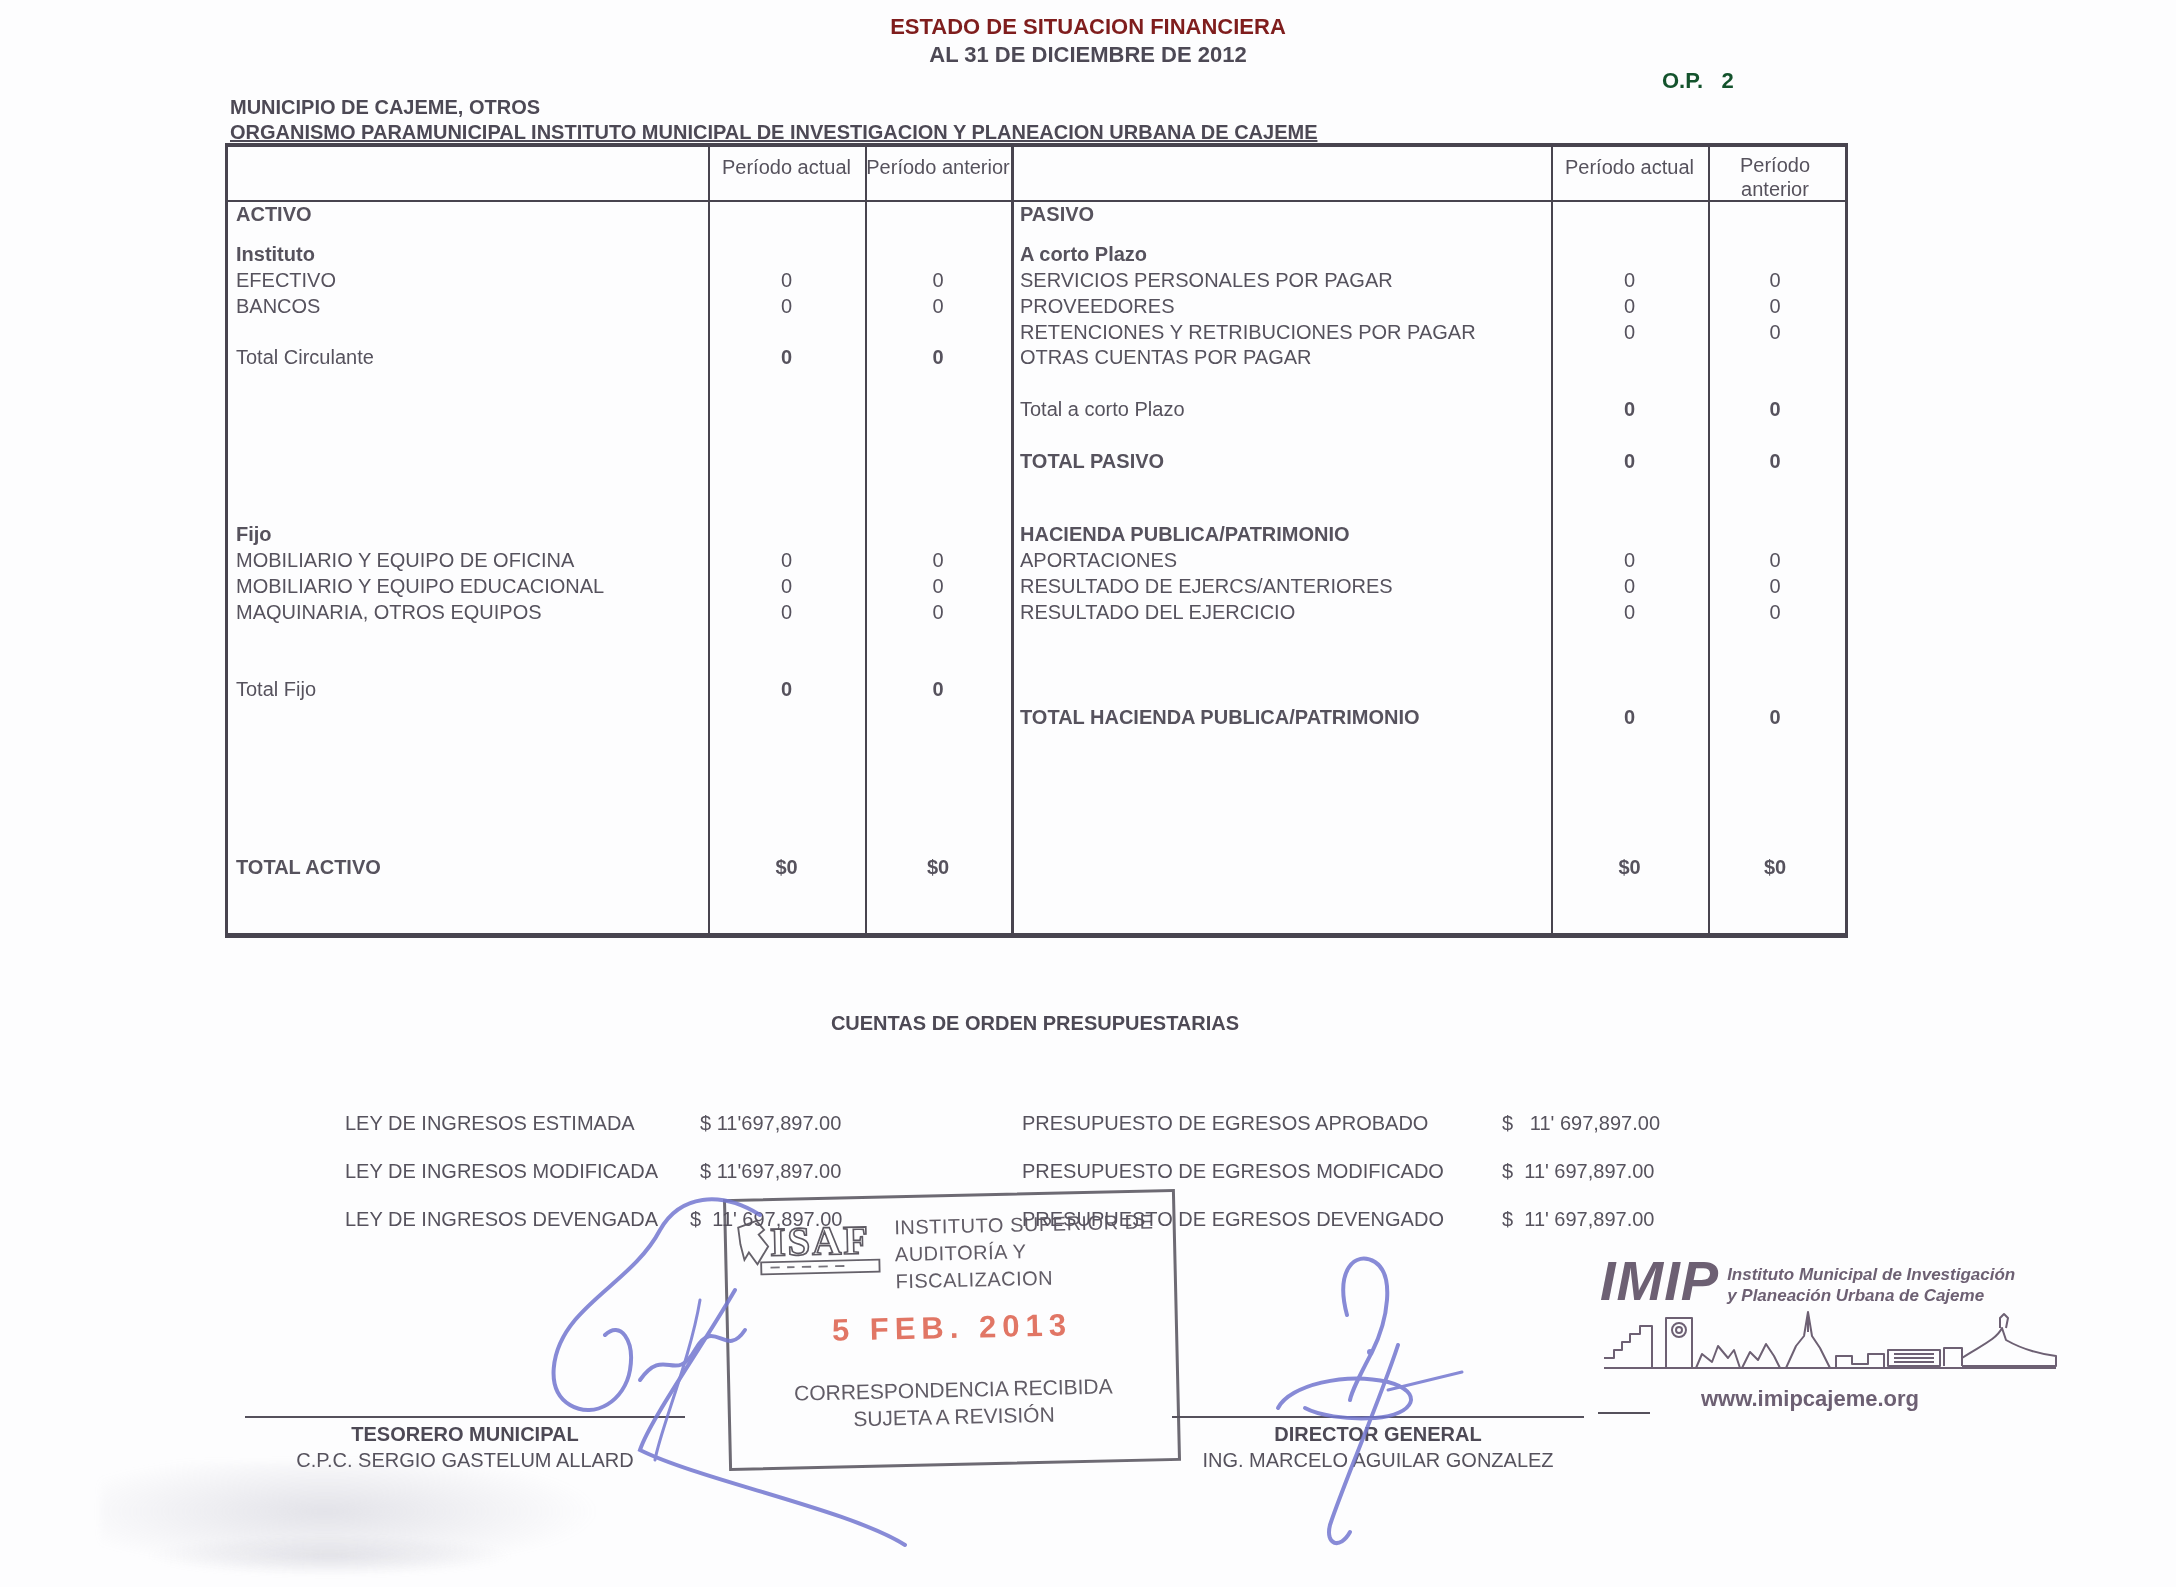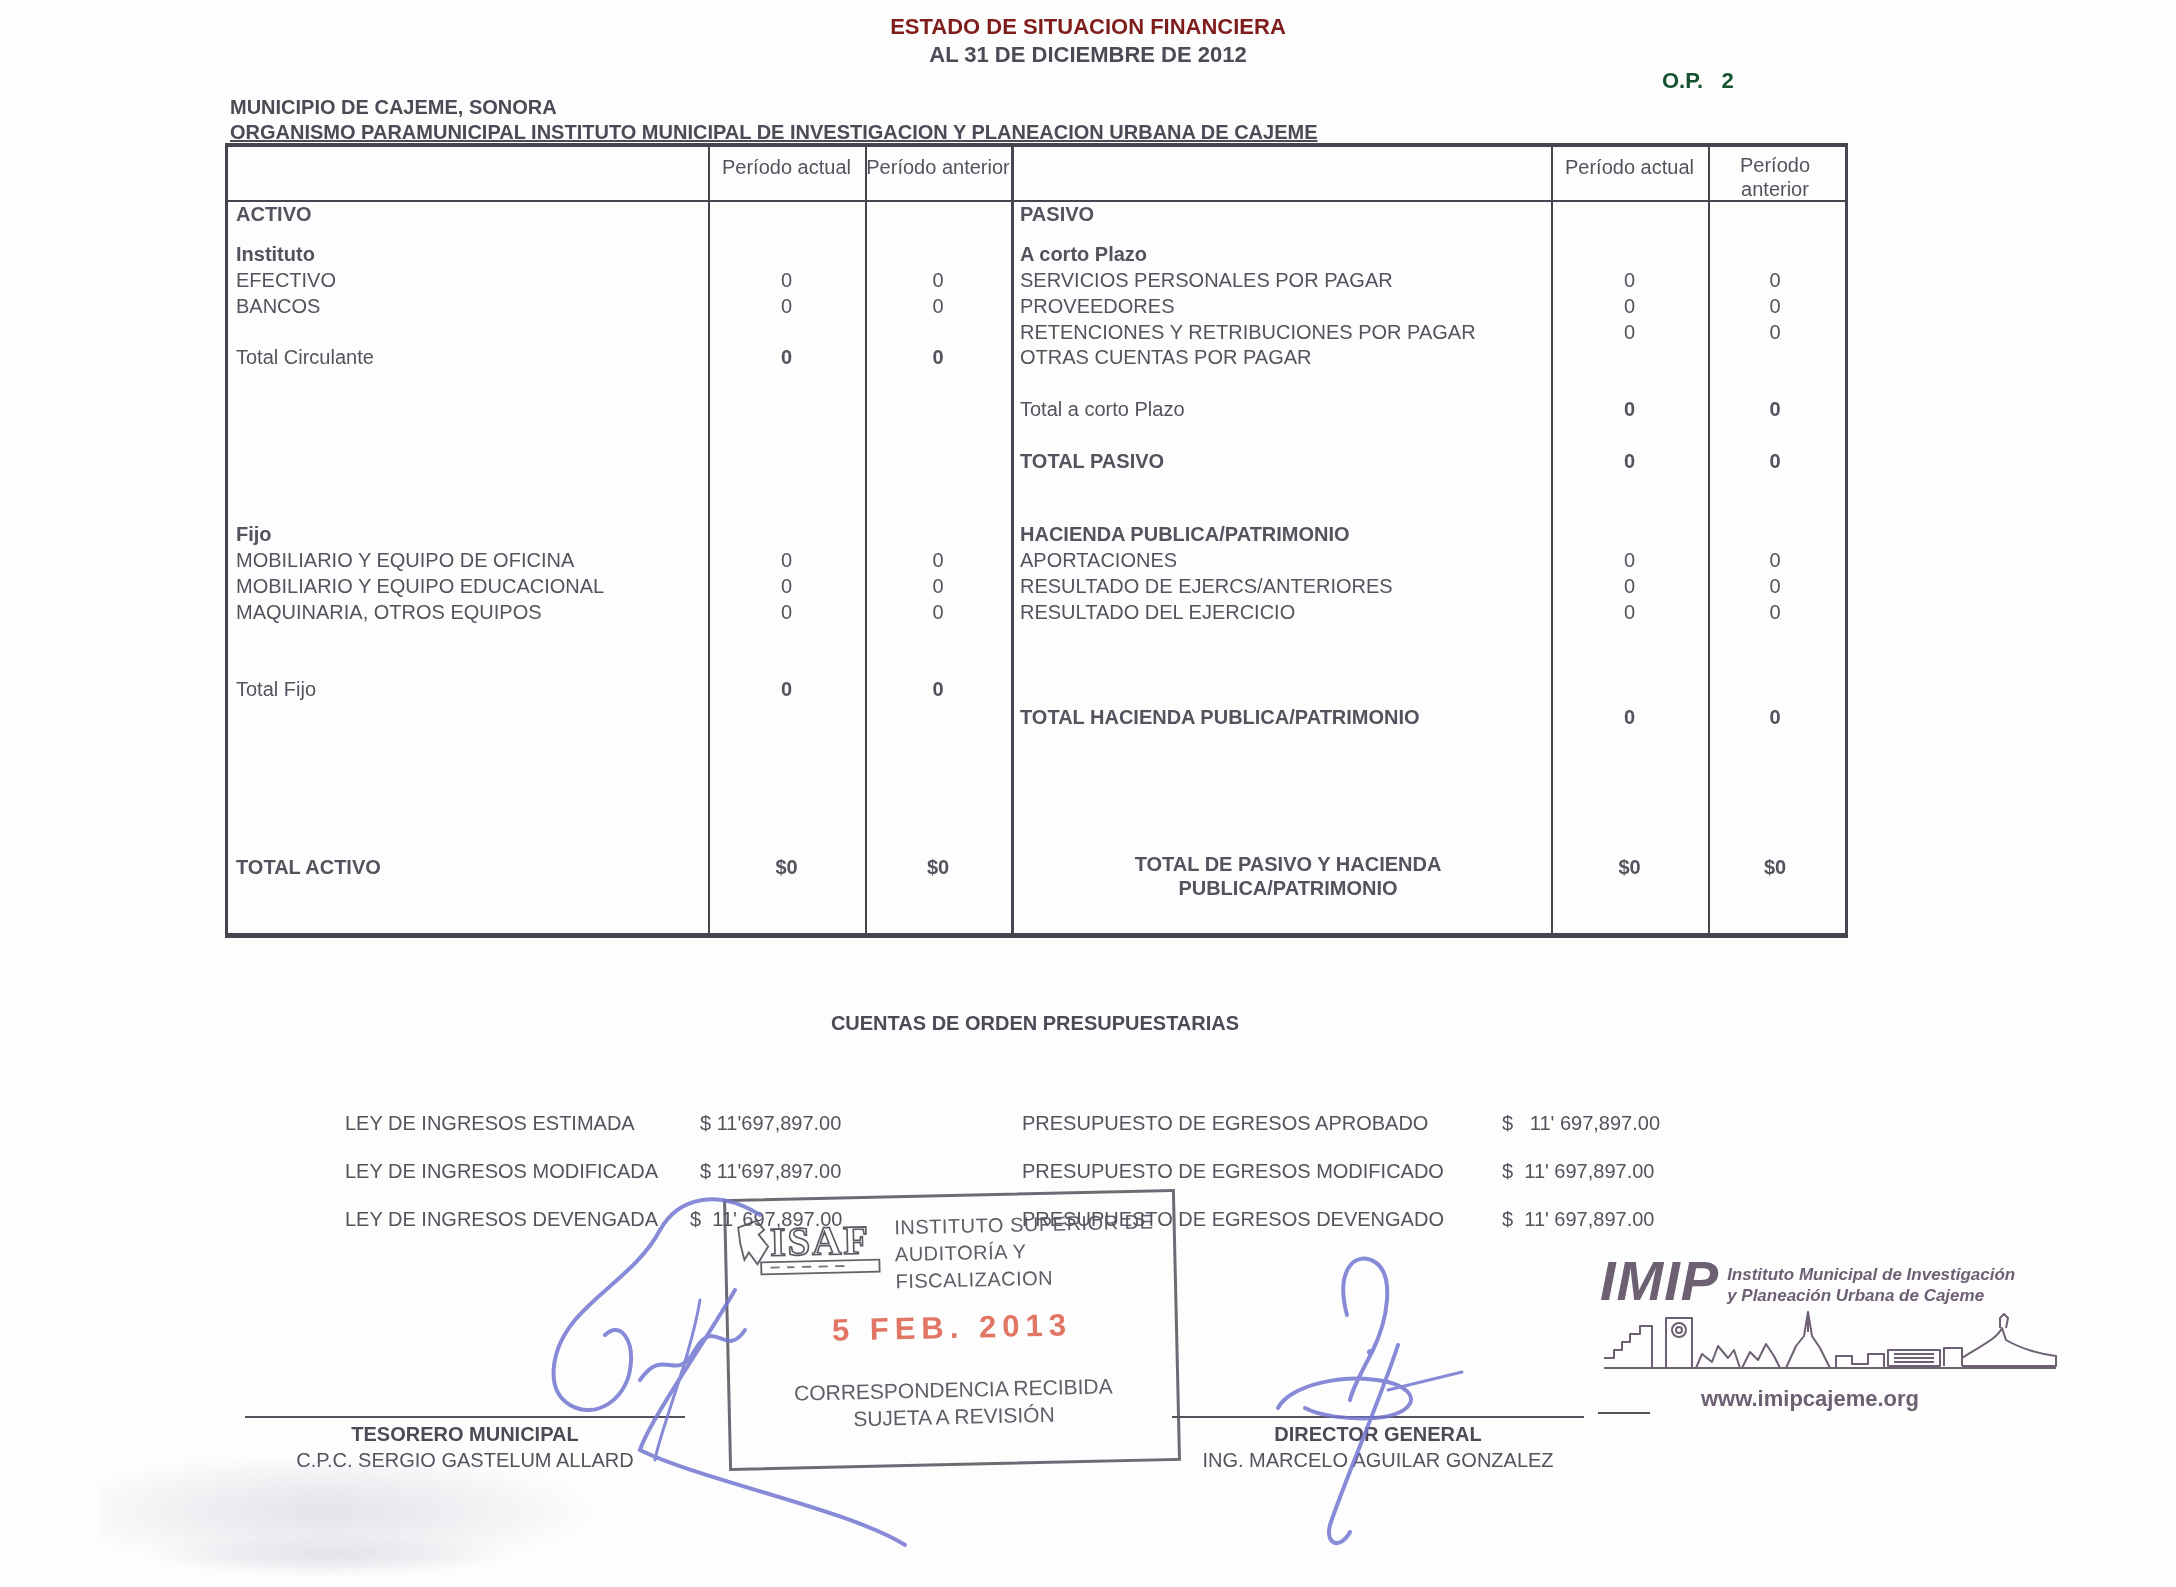--- a/index.html
+++ b/index.html
@@ -66,21 +66,21 @@
   svg{display:block;}
 </style>
 </head>
 <body>
 
 <div class="doc">
 
   <div class="abs title1">ESTADO DE SITUACION FINANCIERA</div>
   <div class="abs title2">AL 31 DE DICIEMBRE DE 2012</div>
   <div class="abs op pre">O.P.   2</div>
-  <div class="abs org1">MUNICIPIO DE CAJEME, SONORA</div>
+  <div class="abs org1">MUNICIPIO DE CAJEME, OTROS</div>
   <div class="abs org2">ORGANISMO PARAMUNICIPAL INSTITUTO MUNICIPAL DE INVESTIGACION Y PLANEACION  URBANA DE CAJEME</div>
 
   <div class="abs btable">
     <div class="vl" style="left:480px"></div>
     <div class="vl" style="left:637px"></div>
     <div class="vl" style="left:783px;width:3px"></div>
     <div class="vl" style="left:1323px"></div>
     <div class="vl" style="left:1480px"></div>
     <div class="hsep"></div>
 
@@ -162,21 +162,20 @@
     <div class="abs rv2" style="top:427px">0</div>
 
     <div class="abs rlbl" style="top:453px">RESULTADO DEL EJERCICIO</div>
     <div class="abs rv1" style="top:453px">0</div>
     <div class="abs rv2" style="top:453px">0</div>
 
     <div class="abs rlbl b" style="top:558px">TOTAL HACIENDA PUBLICA/PATRIMONIO</div>
     <div class="abs rv1 b" style="top:558px">0</div>
     <div class="abs rv2 b" style="top:558px">0</div>
 
-    <div class="abs rcenter b" style="top:705px">TOTAL DE PASIVO Y HACIENDA PUBLICA/PATRIMONIO</div>
     <div class="abs rv1 b" style="top:708px">$0</div>
     <div class="abs rv2 b" style="top:708px">$0</div>
   </div>
 
   <div class="abs c-title">CUENTAS DE ORDEN PRESUPUESTARIAS</div>
 
   <div class="abs c-l" style="left:345px;top:1112px">LEY DE INGRESOS ESTIMADA</div>
   <div class="abs c-l pre" style="left:700px;top:1112px">$ 11'697,897.00</div>
   <div class="abs c-l" style="left:1022px;top:1112px">PRESUPUESTO DE EGRESOS APROBADO</div>
   <div class="abs c-l pre" style="left:1502px;top:1112px">$   11' 697,897.00</div>

